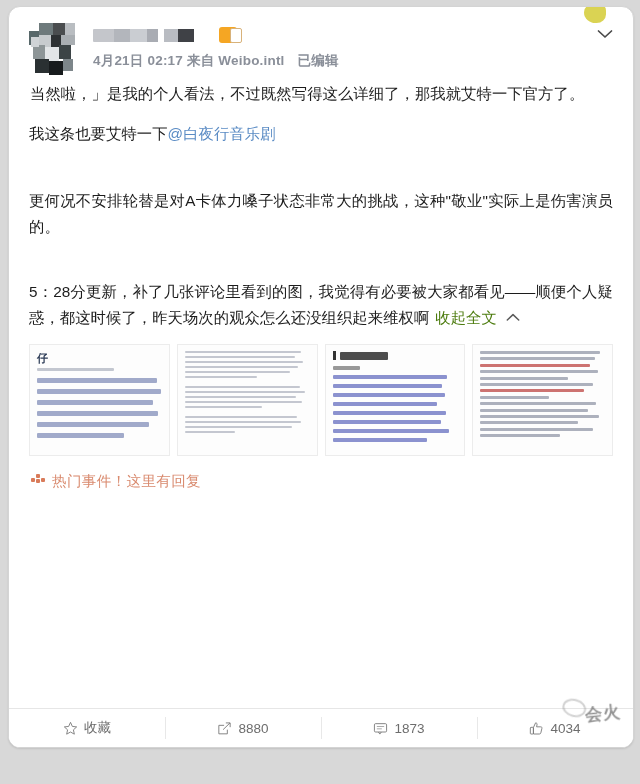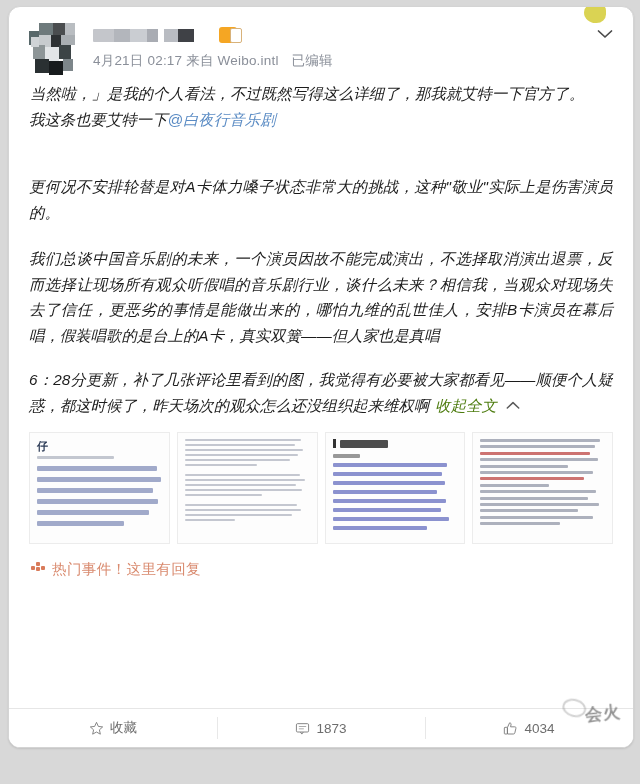--- a/index.html
+++ b/index.html
@@ -62,20 +62,21 @@
     overflow: hidden;
   }
   .avatar i {
     position: absolute;
     display: block;
   }
   .header-right {
     flex: 1;
     padding-left: 18px;
     min-width: 0;
+    font-weight: bold;
   }
   .name-row {
     display: flex;
     align-items: center;
     height: 20px;
     margin-top: 6px;
   }
   .name-mosaic {
     display: inline-block;
     height: 13px;
@@ -122,33 +123,32 @@
     right: 20px;
     top: 18px;
     width: 16px;
     height: 10px;
     color: #4a4a4a;
   }
   
   .post-body {
     padding: 0 20px 0 20px;
     margin-top: 6px;
-    font-style: italic;
   }
   .para {
     font-size: 15.3px;
     line-height: 25.5px;
     color: #1c1c1c;
     letter-spacing: 0.1px;
     text-align: justify;
     filter: blur(0.32px);
     margin: 0;
   }
   .para.lead { padding-left: 1px; }
-  .para + .para { margin-top: 0; }
+  .para + .para { margin-top: 14px; }
   .gap-lg { height: 21px; }
   .gap-md { height: 19px; }
   .mention { color: #5a8bc4; }
   .fold-link {
     color: #4d7c0f;
     margin-left: 6px;
     white-space: nowrap;
   }
   .chev-up {
     display: inline-block;
@@ -339,24 +339,23 @@
     <div class="post-body">
       <p class="para lead">当然啦，」是我的个人看法，不过既然写得这么详细了，那我就艾特一下官方了。</p>
       <p class="para"><span>我这条也要艾特一下</span><span class="mention">@白夜行音乐剧</span></p>
 
       <div class="gap-lg"></div>
 
       <div class="gap-lg"></div>
       <p class="para">更何况不安排轮替是对A卡体力嗓子状态非常大的挑战，这种"敬业"实际上是伤害演员的。</p>
 
       <div class="gap-lg"></div>
-      <p class="para">我们总谈中国音乐剧的未来，一个演员因故不能完成演出，不选择取消演出退票，反而选择让现场所有观众听假唱的音乐剧行业，谈什么未来？相信我，当观众对现场失去了信任，更恶劣的事情是能做出来的，哪怕九维的乱世佳人，安排B卡演员在幕后唱，假装唱歌的是台上的A卡，真实双簧——但人家也是真唱</p>
 
       <div class="gap-md"></div>
-      <p class="para"><span>6：28分更新，补了几张评论里看到的图，我觉得有必要被大家都看见——顺便个人疑惑，都这时候了，昨天场次的观众怎么还没组织起来维权啊</span><span class="fold-link">收起全文</span><span class="chev-up">
+      <p class="para"><span>5：28分更新，补了几张评论里看到的图，我觉得有必要被大家都看见——顺便个人疑惑，都这时候了，昨天场次的观众怎么还没组织起来维权啊</span><span class="fold-link">收起全文</span><span class="chev-up">
         <svg viewBox="0 0 14 9" width="14" height="9">
               <path d="M1.3 7 L7 1.6 L12.7 7" fill="none" stroke="currentColor" stroke-width="1.5" stroke-linecap="round" stroke-linejoin="round"></path>
             </svg>
       </span></p>
     </div>
 
     <div class="img-grid">
       <div class="thumb t1">
         <div class="head">仔</div>
         <div class="sub"></div>
@@ -437,20 +436,31 @@
         <span>
           <svg viewBox="0 0 18 18" width="15" height="15">
               <path d="M9 1.6 L11.2 6.5 L16.4 7.1 L12.5 10.6 L13.6 15.8 L9 13.2 L4.4 15.8 L5.5 10.6 L1.6 7.1 L6.8 6.5 Z" fill="none" stroke="#7b7b7b" stroke-width="1.1" stroke-linejoin="round"></path>
             </svg>
         </span>
         <span>收藏</span>
       </div>
       <div class="action">
         <span>
           <svg viewBox="0 0 18 18" width="15" height="15">
+              <path d="M2.2 5.2 L2.2 15.4 L12.4 15.4 L12.4 10.4" fill="none" stroke="#7b7b7b" stroke-width="1.1" stroke-linejoin="round"></path>
+              <path d="M2.2 5.2 L8.5 5.2" fill="none" stroke="#7b7b7b" stroke-width="1.1"></path>
+              <path d="M7.3 10.4 L15.6 2.3" fill="none" stroke="#7b7b7b" stroke-width="1.1"></path>
+              <path d="M10.6 2.3 L15.8 2.3 L15.8 7.4" fill="none" stroke="#7b7b7b" stroke-width="1.1" stroke-linejoin="round"></path>
+            </svg>
+        </span>
+        <span>8880</span>
+      </div>
+      <div class="action">
+        <span>
+          <svg viewBox="0 0 18 18" width="15" height="15">
               <rect x="1.7" y="3.2" width="14.6" height="10" rx="1.4" fill="none" stroke="#7b7b7b" stroke-width="1.1"></rect>
               <path d="M6.5 13.2 L8.2 15.7 L10 13.2" fill="none" stroke="#7b7b7b" stroke-width="1.1" stroke-linejoin="round"></path>
               <path d="M4.6 6.6 L13.4 6.6 M4.6 9.4 L10.6 9.4" stroke="#9a9a9a" stroke-width="1"></path>
             </svg>
         </span>
         <span>1873</span>
       </div>
       <div class="action">
         <span>
           <svg viewBox="0 0 18 18" width="15" height="15">

